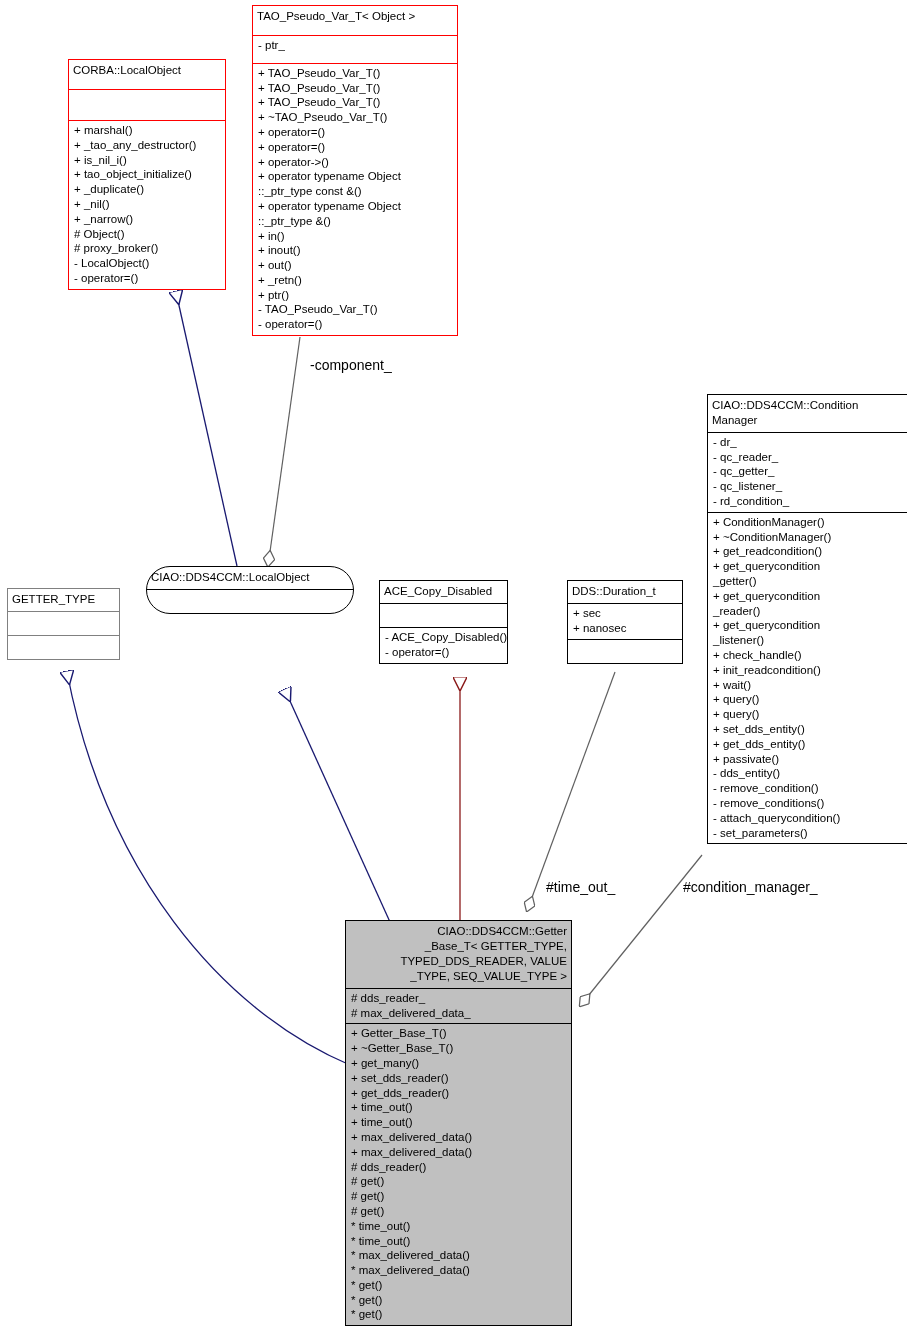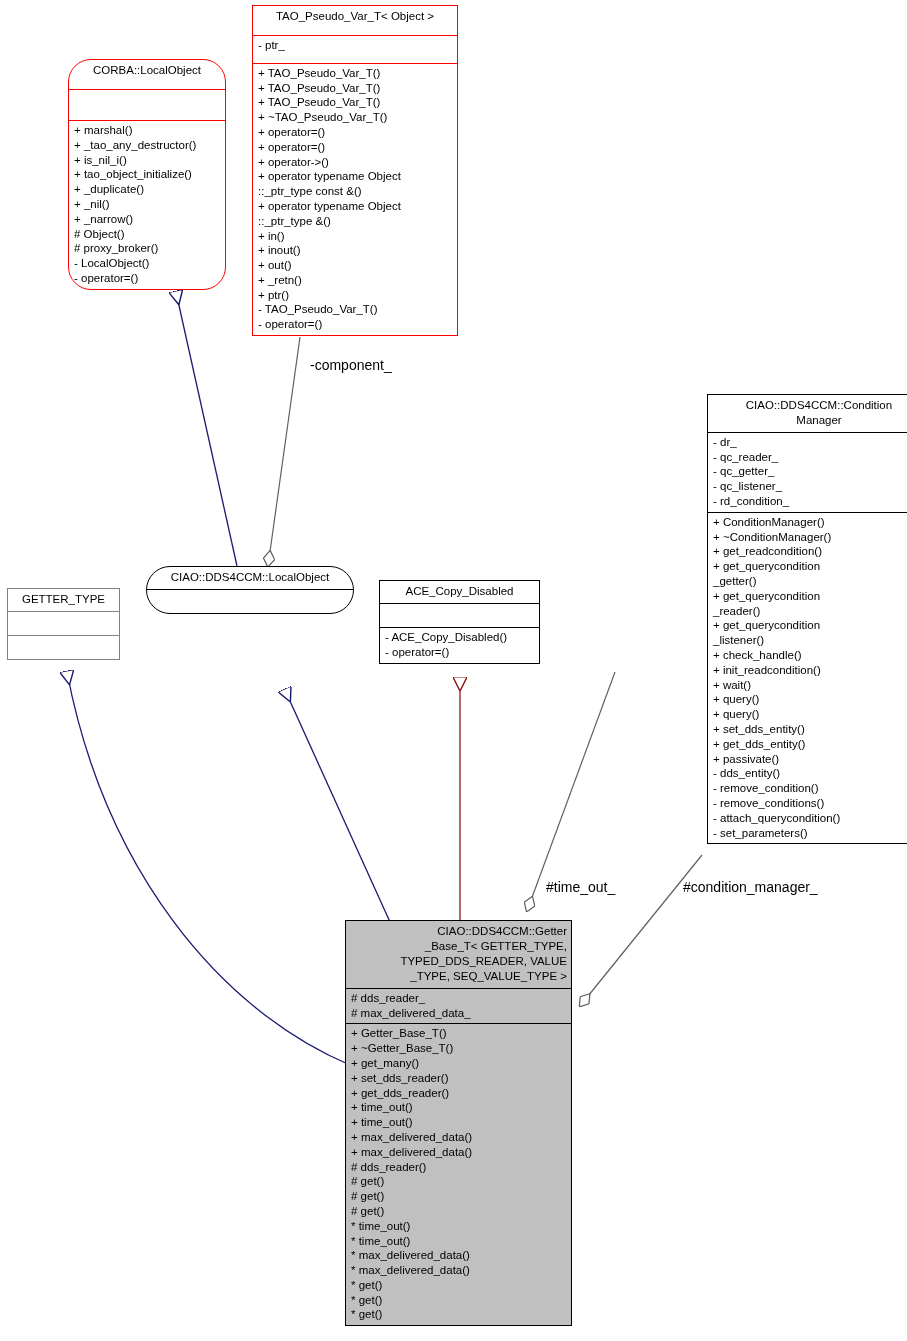--- a/index.html
+++ b/index.html
@@ -44,21 +44,20 @@
   .uml-box.gray-fill {
     background: #c0c0c0;
   }
   .uml-box.lightborder {
     border-color: #808080;
   }
   .uml-box.lightborder .sec {
     border-top-color: #808080;
   }
   .uml-box .title {
-    text-align: center;
     padding: 3px 4px 4px 4px;
     font-size: 11.5px;
     line-height: 1.3;
   }
   .uml-box .sec {
     border-top: 1px solid #000000;
     padding: 2px 5px 3px 5px;
   }
   .uml-box .sec.empty {
     min-height: 18px;
@@ -145,21 +144,21 @@
       <div class="row">+ in()</div>
       <div class="row">+ inout()</div>
       <div class="row">+ out()</div>
       <div class="row">+ _retn()</div>
       <div class="row">+ ptr()</div>
       <div class="row">- TAO_Pseudo_Var_T()</div>
       <div class="row">- operator=()</div>
     </div>
   </div>
 
-  <div class="uml-box red" style="left:68px; top:59px; width:158px;border-radius:23px;">
+  <div class="uml-box red" style="left:68px; top:59px; width:158px;">
     <div class="title">CORBA::LocalObject</div>
     <div class="sec empty"></div>
     <div class="sec">
       <div class="row">+ marshal()</div>
       <div class="row">+ _tao_any_destructor()</div>
       <div class="row">+ is_nil_i()</div>
       <div class="row">+ tao_object_initialize()</div>
       <div class="row">+ _duplicate()</div>
       <div class="row">+ _nil()</div>
       <div class="row">+ _narrow()</div>
@@ -212,29 +211,37 @@
     <div class="title">GETTER_TYPE</div>
     <div class="sec empty"></div>
     <div class="sec empty"></div>
   </div>
 
   <div class="uml-box" style="left:146px; top:566px; width:208px;border-radius:26px;">
     <div class="title">CIAO::DDS4CCM::LocalObject</div>
     <div class="sec empty"></div>
   </div>
 
-  <div class="uml-box" style="left:379px; top:580px; width:161px;">
+  <div class="uml-box" style="left:379px; top:580px; width:129px;">
     <div class="title">ACE_Copy_Disabled</div>
     <div class="sec empty"></div>
     <div class="sec">
       <div class="row">- ACE_Copy_Disabled()</div>
       <div class="row">- operator=()</div>
     </div>
   </div>
 
+  <div class="uml-box" style="left:567px; top:580px; width:116px;">
+    <div class="title">DDS::Duration_t</div>
+    <div class="sec">
+      <div class="row">+ sec</div>
+      <div class="row">+ nanosec</div>
+    </div>
+    <div class="sec empty"></div>
+  </div>
 
   <div class="edge-label" style="left:546px; top:879px;">#time_out_</div>
   <div class="edge-label" style="left:683px; top:879px;">#condition_manager_</div>
 
   <div class="uml-box gray-fill" style="left:345px; top:920px; width:227px;">
     <div class="title hdr-wrap" style="text-align:right; padding-left:6px;">CIAO::DDS4CCM::Getter
 _Base_T&lt; GETTER_TYPE,
 TYPED_DDS_READER, VALUE
 _TYPE, SEQ_VALUE_TYPE &gt;</div>
     <div class="sec">

